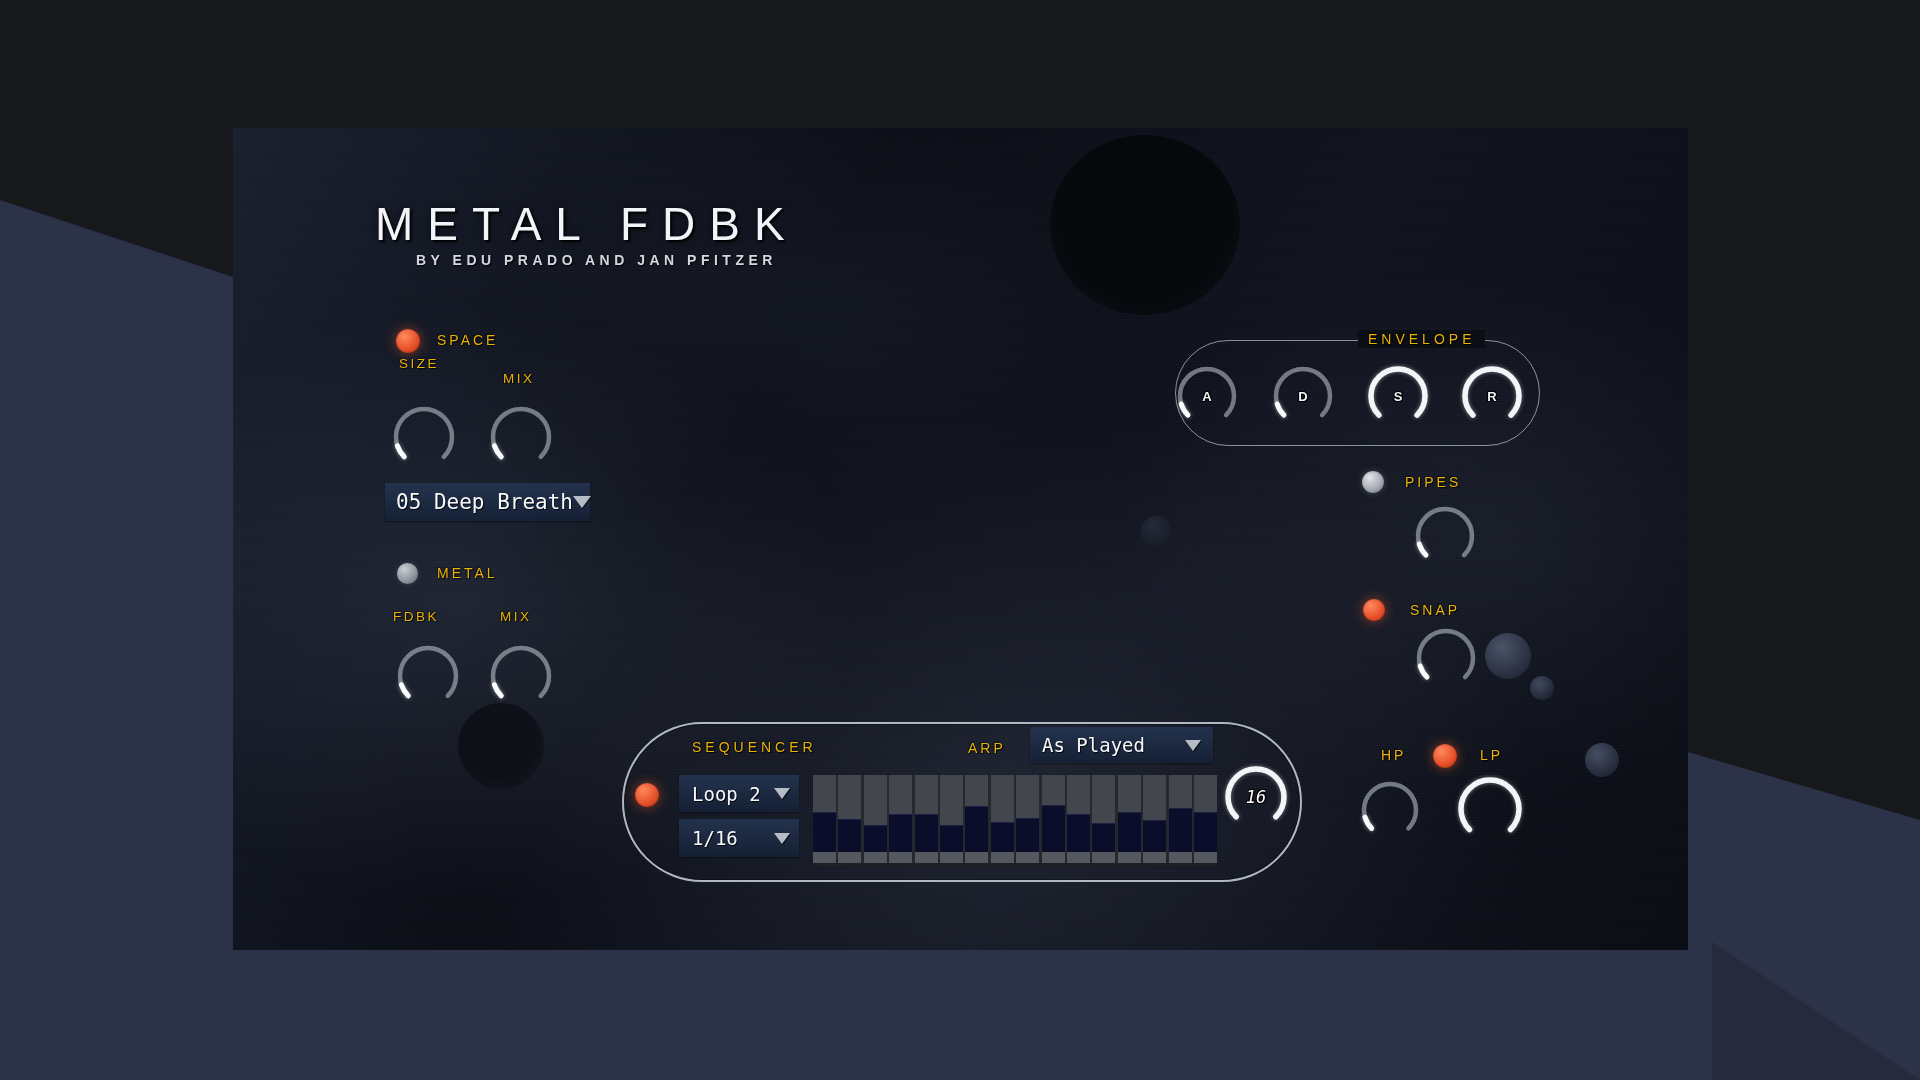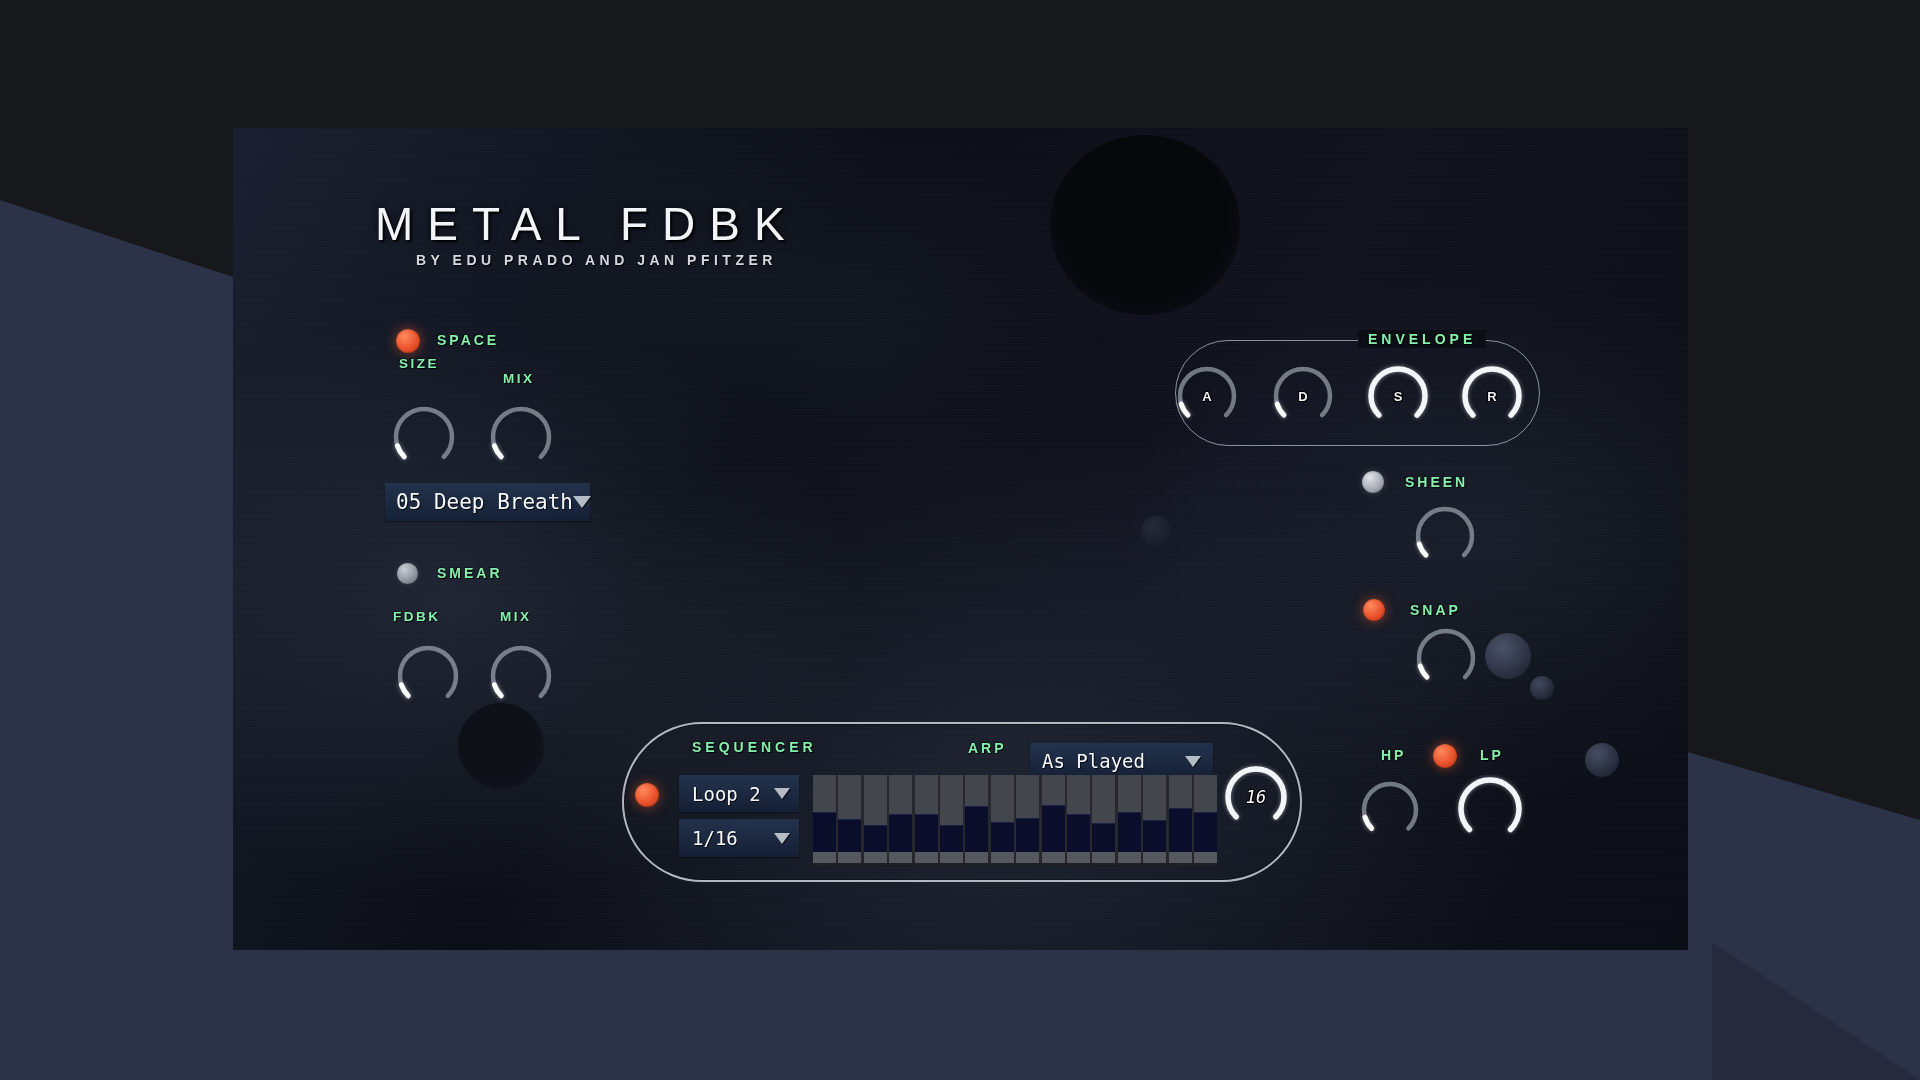--- a/index.html
+++ b/index.html
@@ -30,21 +30,21 @@
   .deco-b3{left:1297px;top:548px;width:24px;height:24px;background:radial-gradient(circle at 38% 32%, #414a5e, #242a38 65%, #131720);}
   .deco-b4{left:575px;top:668px;width:52px;height:52px;background:radial-gradient(circle at 40% 32%, #3941546, #1b202c88 65%, #0d101788);}
   .deco-b5{left:225px;top:575px;width:86px;height:86px;background:radial-gradient(circle at 45% 40%, rgba(12,14,20,.85) 55%, rgba(12,14,20,0));}
   .deco-b6{left:908px;top:388px;width:30px;height:30px;background:radial-gradient(circle at 40% 32%, #3c455a66, #1d222e99 65%, transparent);}
 
   
   .title{position:absolute;color:#f2f4f7;font-size:46px;font-weight:400;letter-spacing:14px;
          text-shadow:2px 2px 2px rgba(0,0,0,.9), 0 0 8px rgba(0,0,0,.6);white-space:nowrap;}
   .subtitle{position:absolute;color:#d4d8de;font-size:14px;font-weight:700;letter-spacing:4.5px;
             text-shadow:1px 1px 1px rgba(0,0,0,.9);white-space:nowrap;}
-  .lbl{position:absolute;color:#86efac;font-size:14px;font-weight:700;letter-spacing:3px;
+  .lbl{position:absolute;color:#eab308;font-size:14px;font-weight:400;letter-spacing:3px;
        text-shadow:1px 1px 1px rgba(0,0,0,.95), -1px -1px 1px rgba(0,0,0,.5);white-space:nowrap;}
   .lbl-sm{font-size:13.5px;letter-spacing:2.5px;}
 
   
   .led{position:absolute;border-radius:50%;}
   .led-on{background:radial-gradient(circle at 35% 30%, #ff8a5e, #e8502a 58%, #b93514 95%);
           box-shadow:0 0 12px rgba(240,90,40,.55), inset 0 0 2px rgba(0,0,0,.4);}
   .led-off{background:radial-gradient(circle at 35% 30%, #e2e5e9, #a6abb3 58%, #787e88 95%);
            box-shadow:0 0 6px rgba(190,198,212,.25), inset 0 0 2px rgba(0,0,0,.35);}
   .led-dim{background:radial-gradient(circle at 35% 30%, #c9cdd3, #8e949e 58%, #646a74 95%);
@@ -123,21 +123,21 @@
         <path class="ring" d="M13.2 52.8 A28 28 0 1 1 52.8 52.8"></path>
         <path class="ind" d="M13.2 52.8 A28 28 0 1 1 52.8 52.8"></path>
       </svg>
   </div>
   <div class="dropdown" style="left:385px;top:483px;width:205px;height:38px;padding:0 2px 0 11px;box-sizing:border-box;">
     <span class="dd-text" style="font-size:21px;">05 Deep Breath</span>
     <span class="dd-caret"></span>
   </div>
 
   <div class="led led-dim" style="left:397px;top:563px;width:21px;height:21px;"></div>
-  <div class="lbl" style="left:437px;top:565px;">SMEAR</div>
+  <div class="lbl" style="left:437px;top:565px;">METAL</div>
   <div class="lbl lbl-sm" style="left:393px;top:609px;">FDBK</div>
   <div class="lbl lbl-sm" style="left:500px;top:609px;">MIX</div>
   <div class="knobwrap" style="left:395px;top:643px;width:66px;height:66px;">
     <svg class="knob" width="66" height="66">
         <path class="ring" d="M13.2 52.8 A28 28 0 1 1 52.8 52.8"></path>
         <path class="ind" d="M13.2 52.8 A28 28 0 1 1 52.8 52.8"></path>
       </svg>
   </div>
   <div class="knobwrap" style="left:488px;top:643px;width:66px;height:66px;">
     <svg class="knob" width="66" height="66">
@@ -171,21 +171,21 @@
   </div>
   <div class="knobwrap" style="left:1460px;top:364px;width:64px;height:64px;">
     <svg class="knob bright" width="64" height="64">
         <path class="ring" d="M12.91 51.09 A27 27 0 1 1 51.09 51.09"></path>
         <path class="ind" d="M12.91 51.09 A27 27 0 1 1 51.09 51.09"></path>
       </svg>
     <span class="knob-letter">R</span>
   </div>
 
   <div class="led led-off" style="left:1362px;top:471px;width:22px;height:22px;"></div>
-  <div class="lbl" style="left:1405px;top:474px;">SHEEN</div>
+  <div class="lbl" style="left:1405px;top:474px;">PIPES</div>
   <div class="knobwrap" style="left:1413px;top:504px;width:64px;height:64px;">
     <svg class="knob" width="64" height="64">
         <path class="ring" d="M12.91 51.09 A27 27 0 1 1 51.09 51.09"></path>
         <path class="ind" d="M12.91 51.09 A27 27 0 1 1 51.09 51.09"></path>
       </svg>
   </div>
 
   <div class="led led-on" style="left:1363px;top:599px;width:22px;height:22px;"></div>
   <div class="lbl" style="left:1410px;top:602px;">SNAP</div>
   <div class="knobwrap" style="left:1414px;top:626px;width:64px;height:64px;">
@@ -207,21 +207,21 @@
   <div class="knobwrap" style="left:1456px;top:775px;width:68px;height:68px;">
     <svg class="knob bright" width="68" height="68">
         <path class="ring" d="M13.49 54.51 A29 29 0 1 1 54.51 54.51"></path>
         <path class="ind" d="M13.49 54.51 A29 29 0 1 1 54.51 54.51"></path>
       </svg>
   </div>
 
   <div class="pill pill-seq" style="left:622px;top:722px;width:676px;height:156px;"></div>
   <div class="lbl" style="left:692px;top:739px;letter-spacing:4px;">SEQUENCER</div>
   <div class="lbl" style="left:968px;top:740px;">ARP</div>
-  <div class="dropdown" style="left:1030px;top:727px;width:183px;height:36px;padding:0 12px;box-sizing:border-box;margin-top:16px;">
+  <div class="dropdown" style="left:1030px;top:727px;width:183px;height:36px;padding:0 12px;box-sizing:border-box;">
     <span class="dd-text" style="font-size:19px;">As Played</span>
     <span class="dd-caret small"></span>
   </div>
   <div class="led led-on" style="left:635px;top:783px;width:24px;height:24px;"></div>
   <div class="dropdown" style="left:679px;top:775px;width:120px;height:37px;padding:0 9px 0 13px;box-sizing:border-box;">
     <span class="dd-text" style="font-size:19px;">Loop 2</span>
     <span class="dd-caret small"></span>
   </div>
   <div class="dropdown" style="left:679px;top:819px;width:120px;height:38px;padding:0 9px 0 13px;box-sizing:border-box;align-items:center;">
     <span class="dd-text" style="font-size:19px;">1/16</span>

